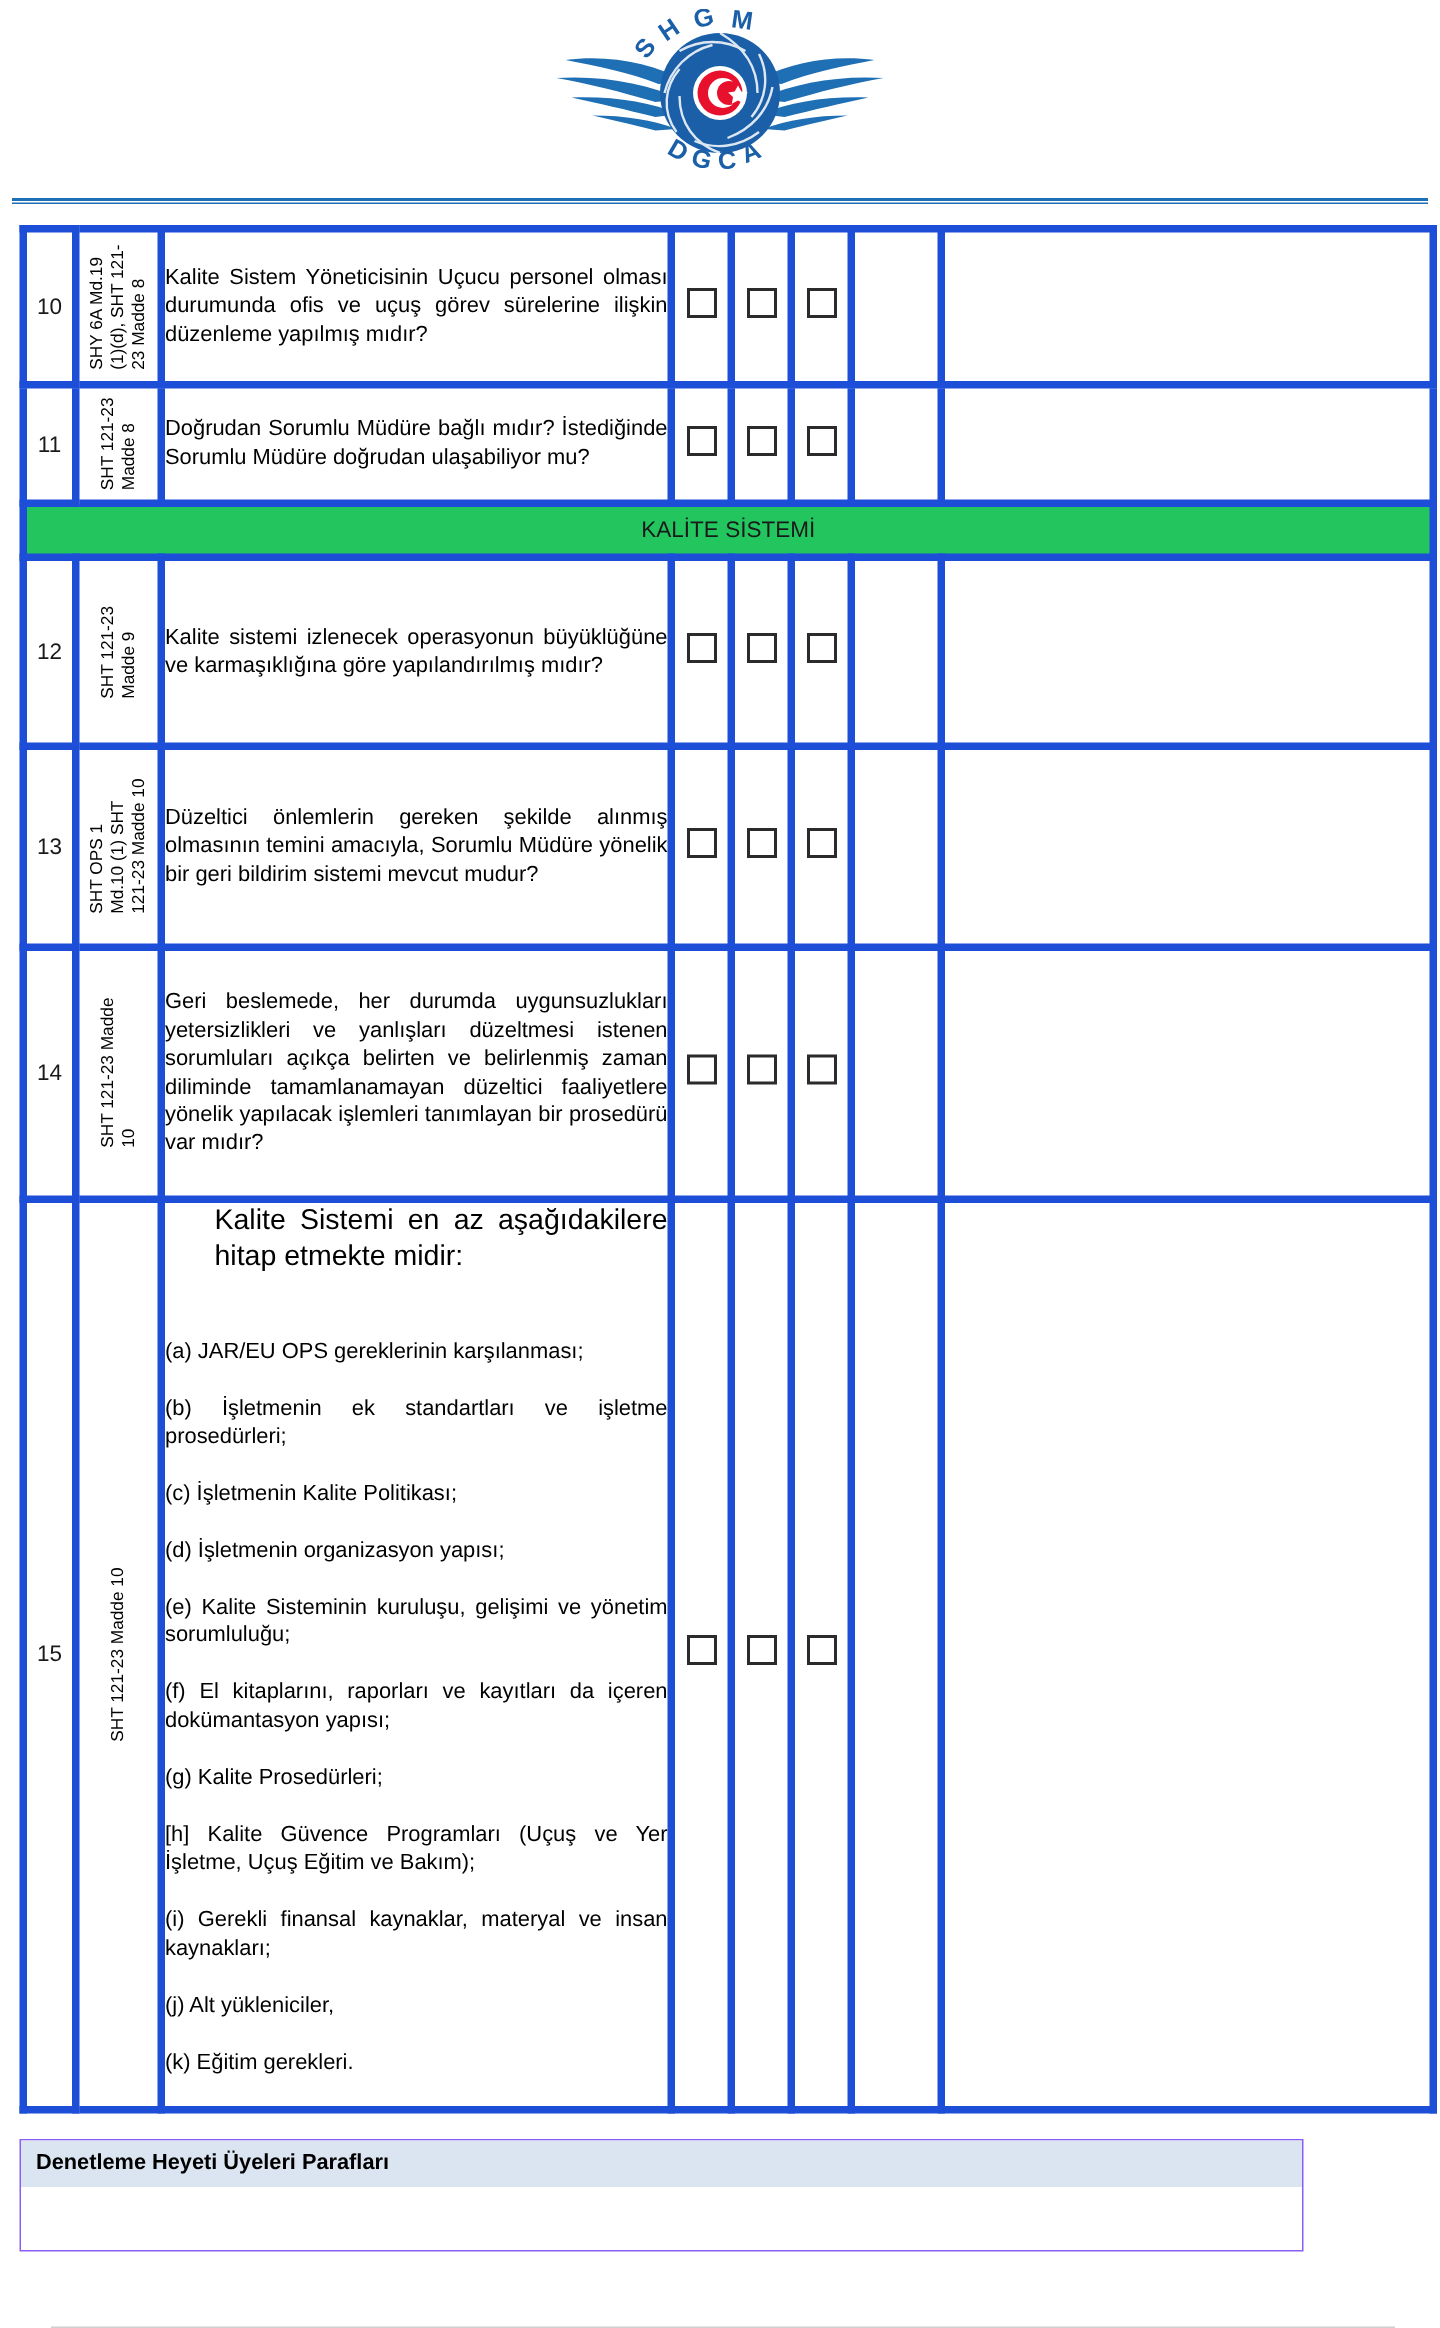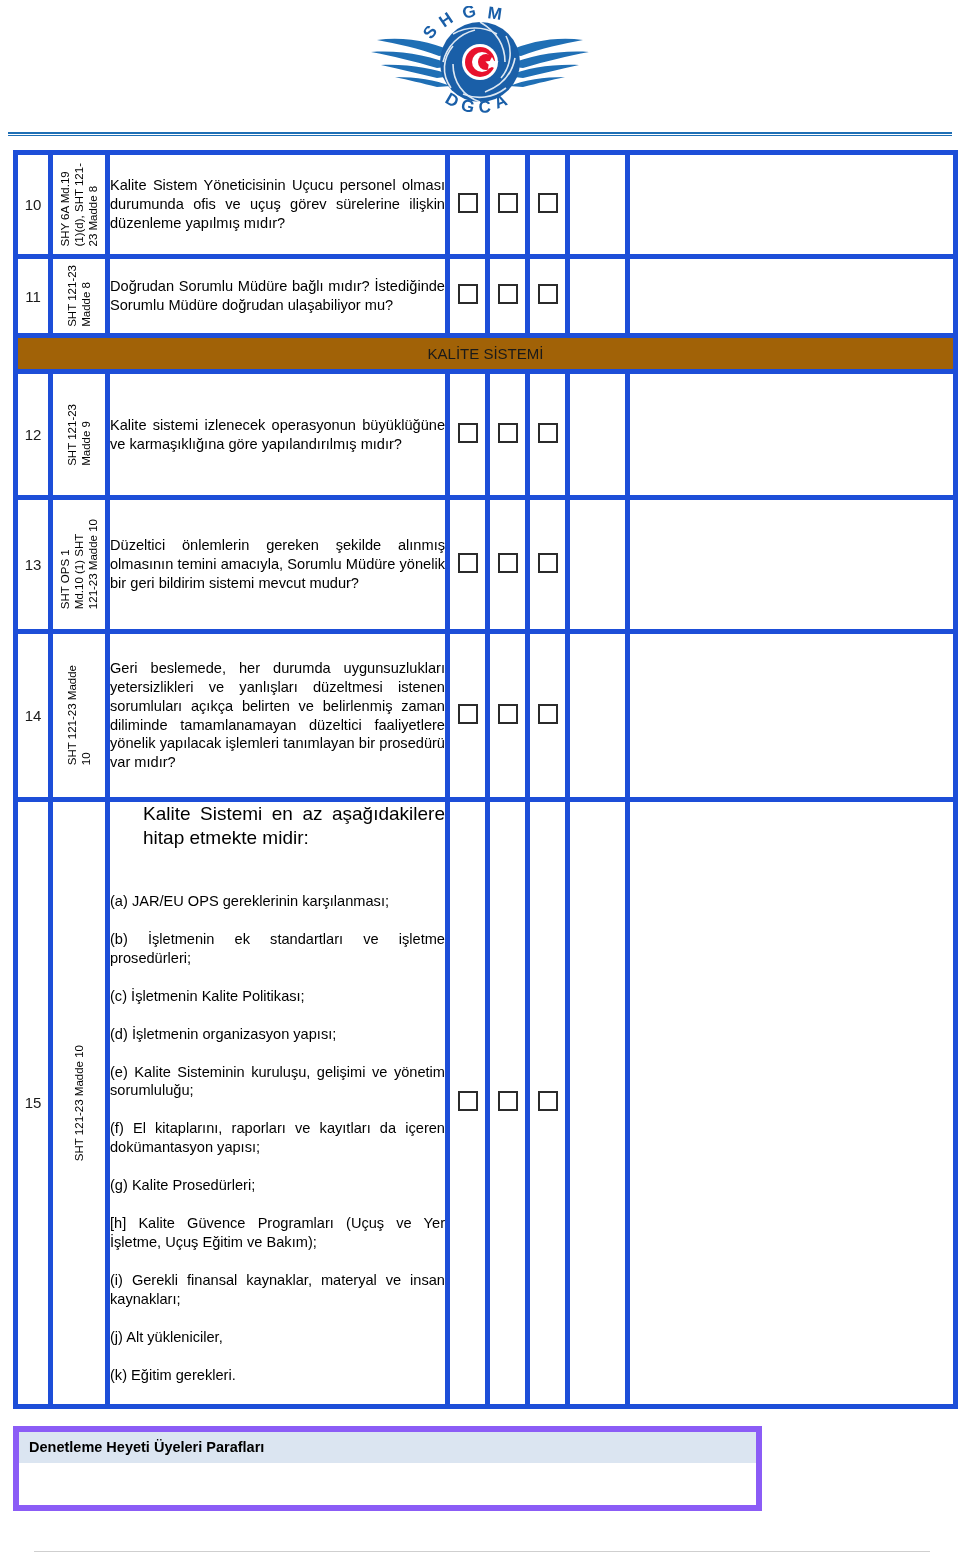--- a/index.html
+++ b/index.html
@@ -99,21 +99,21 @@
   .checkbox {
     width: 16px;
     height: 16px;
     border: 2px solid #2b2b2b;
     background: #ffffff;
     display: inline-block;
   }
 
   
   td.section {
-    background: #a16207;
+    background: #22c55e;
     text-align: center;
     font-size: 15px;
     padding: 7px 0 8px 0;
     color: #1a1a1a;
     border-left: 1px solid #dbe5f1;
     border-right: 1px solid #dbe5f1;
   }
 
   .q-subhead {
     font-size: 19px;
@@ -126,22 +126,22 @@
     white-space: pre-line;
   }
   .q-list .just {
     text-align: justify;
     text-justify: inter-word;
   }
 
   
   .sig {
     margin: 17px 7px 16px 13px;
-    width: 749px;
-    border: 6px solid #8b5cf6;
+    width: 856px;
+    border: 1px solid #8b5cf6;
     box-sizing: border-box;
   }
   .sig-head {
     background: #dbe5f1;
     font-size: 14.5px;
     font-weight: bold;
     padding: 7px 0 8px 10px;
   }
   .sig-body {
     height: 42px;

